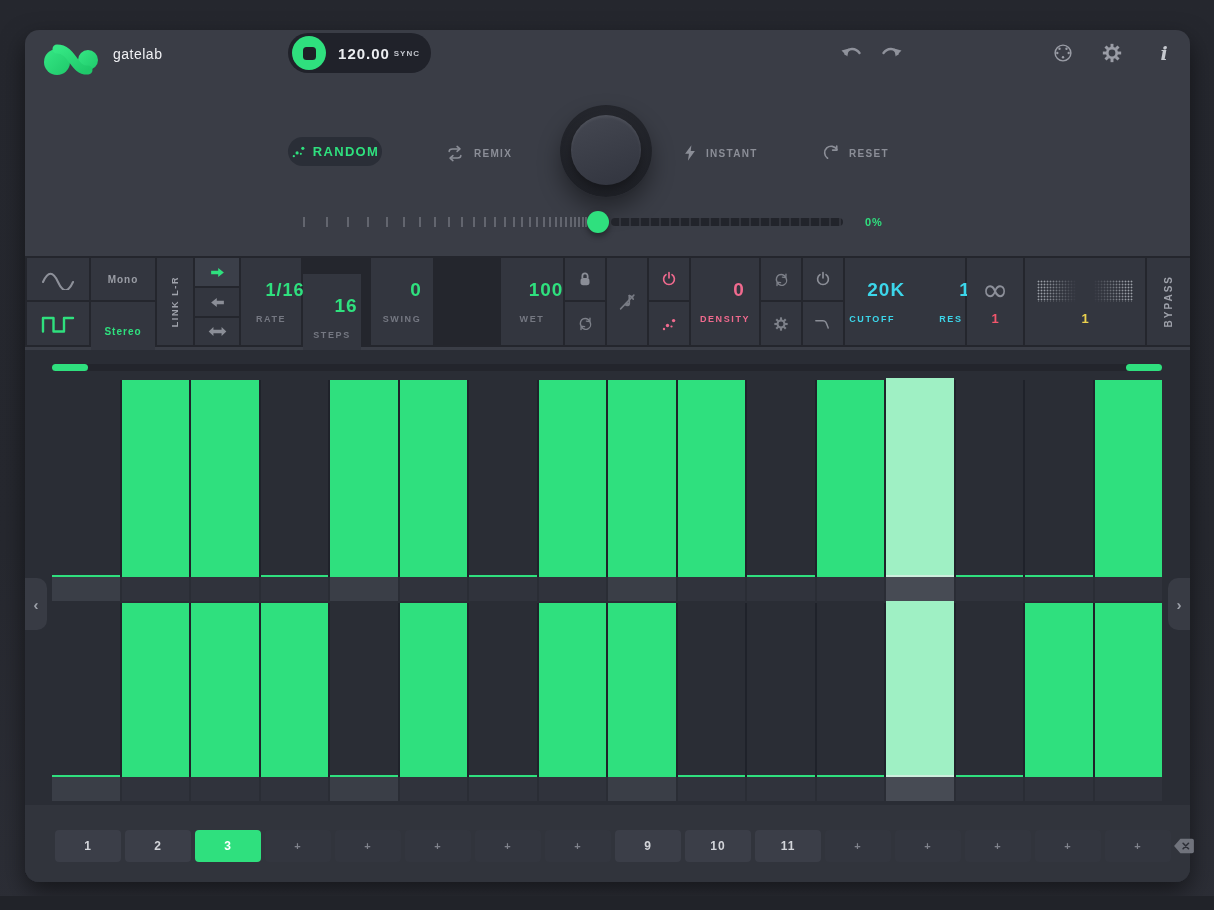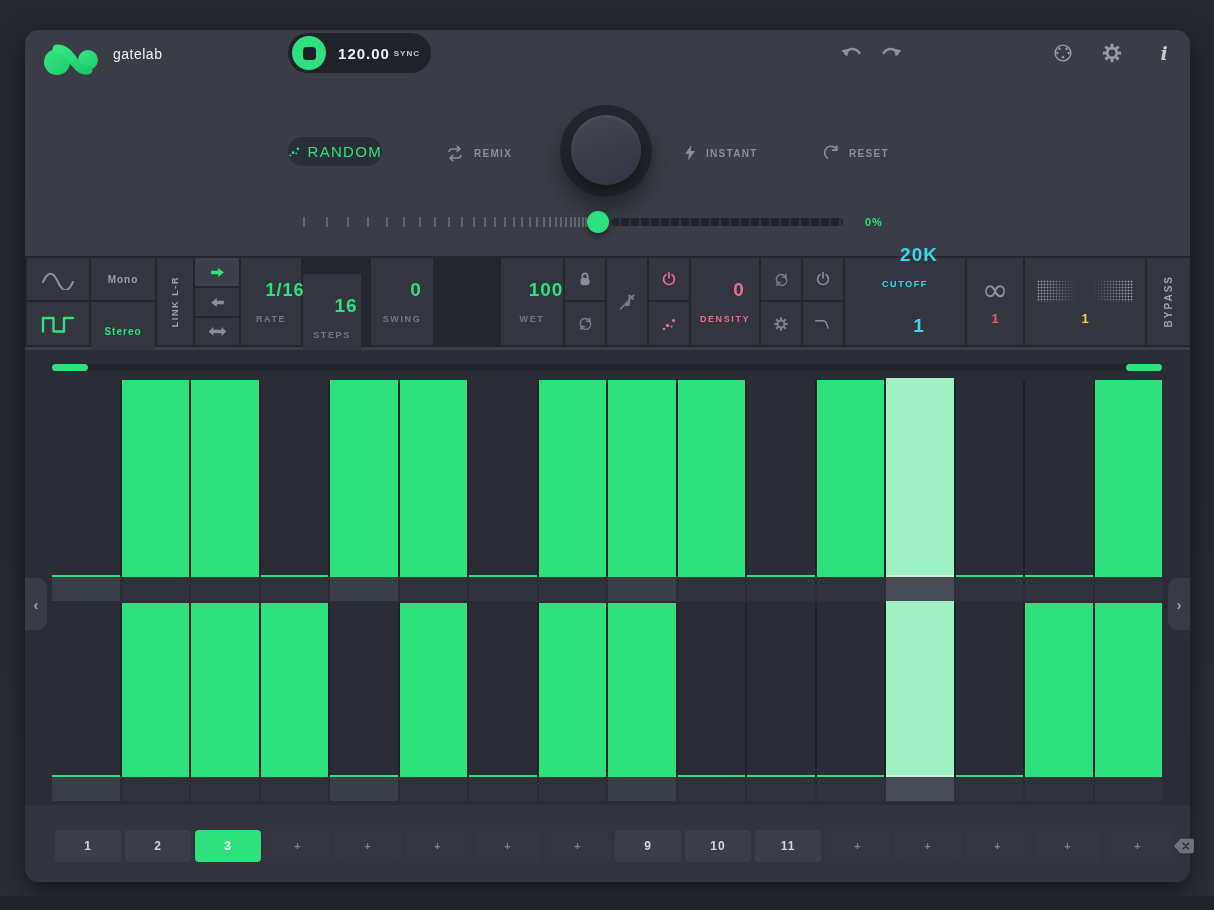--- a/index.html
+++ b/index.html
@@ -35,21 +35,21 @@
 
   .hist-ic { position:absolute; top:13px; width:24px; height:20px; }
   .hdr-ic { position:absolute; top:12px; width:24px; height:22px; display:flex; align-items:center; justify-content:center; }
   .heart-glyph { font-size:14px; color:#c6c9cf; }
   .kebab-glyph { font-size:14px; color:#9a9da6; font-weight:700; letter-spacing:0; }
   .info-glyph { font-family:"DejaVu Serif", serif; font-style:italic; font-weight:700; font-size:19px; color:#c6c9cf; }
 
   
   .rand-pill { position:absolute; left:263px; top:107px; width:94px; height:29px; border-radius:15px;
     background:#2a2e37; display:flex; align-items:center; justify-content:center; gap:7px; cursor:pointer; }
-  .rand-pill span { font-size:15px; font-weight:400; letter-spacing:1.3px; color:#2fe07e; }
+  .rand-pill span { font-size:13px; font-weight:700; letter-spacing:1.3px; color:#2fe07e; }
   .fn-btn { position:absolute; top:113px; height:20px; display:flex; align-items:center; gap:9px; cursor:pointer; }
   .fn-btn span { font-size:10px; font-weight:700; letter-spacing:1.3px; color:#8b8e97; }
   .knob { position:absolute; left:535px; top:75px; width:92px; height:92px; border-radius:50%;
     background: radial-gradient(circle at 50% 38%, #2c2e35, #1e2026 75%);
     box-shadow: 0 12px 22px rgba(0,0,0,.38); cursor:pointer; }
   .knob-inner { position:absolute; left:11px; top:10px; width:70px; height:70px; border-radius:50%;
     background: linear-gradient(160deg,#434650 8%, #333640 92%);
     box-shadow: inset 0 2px 3px rgba(255,255,255,.07), 0 5px 10px rgba(0,0,0,.35); }
 
   
@@ -399,21 +399,21 @@
         <path d="M12 3.5 v7" stroke="#8b8e97" stroke-width="2.2" stroke-linecap="round"></path>
         <path d="M8 6.2 A7.2 7.2 0 1016 6.2" stroke="#8b8e97" stroke-width="2.2" fill="none" stroke-linecap="round"></path>
       </svg>
     </div>
     <div class="cell clickable" style="left:778px;top:46px;width:40px;height:43px">
       <svg width="20" height="16" viewBox="0 0 24 20">
         <path d="M3 6 h9 c3.5 0 4 2 6.5 9" stroke="#8b8e97" stroke-width="1.8" fill="none" stroke-linecap="round"></path>
       </svg>
     </div>
 
-    <div class="cell clickable" style="left:820px;top:2px;width:120px;height:87px;flex-direction:column;gap:26px">
+    <div class="cell clickable" style="left:820px;top:2px;width:120px;height:87px;flex-direction:row;gap:26px">
       <div style="display:flex;flex-direction:column;align-items:center">
         <span class="val cyan">20K</span>
         <span class="lab cyan">CUTOFF</span>
       </div>
       <div style="display:flex;flex-direction:column;align-items:center">
         <span class="val cyan">1</span>
         <span class="lab cyan">RES</span>
       </div>
     </div>
 

